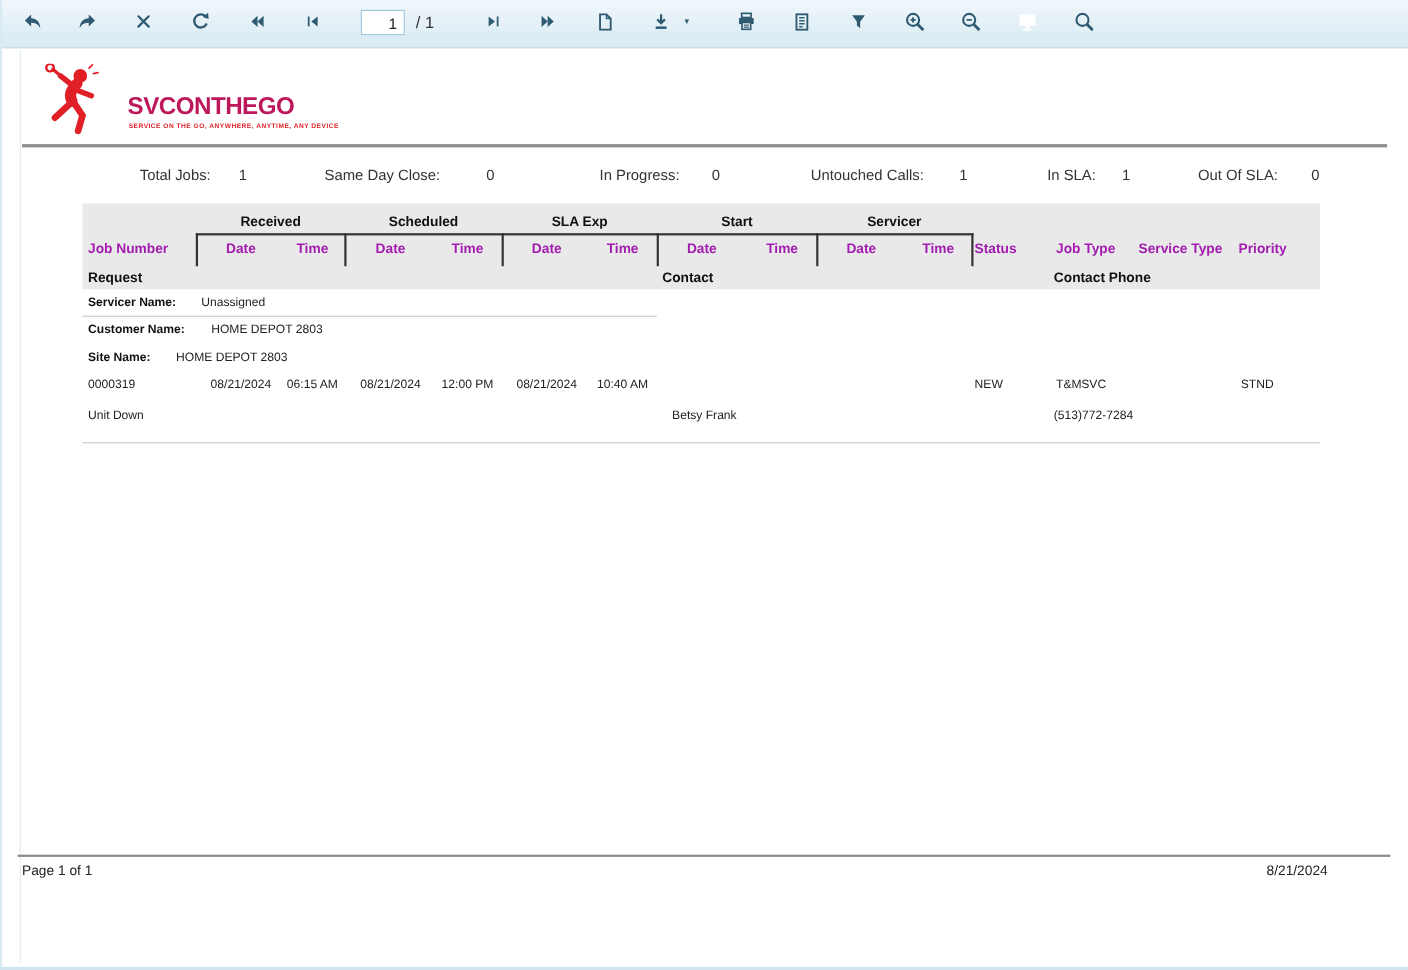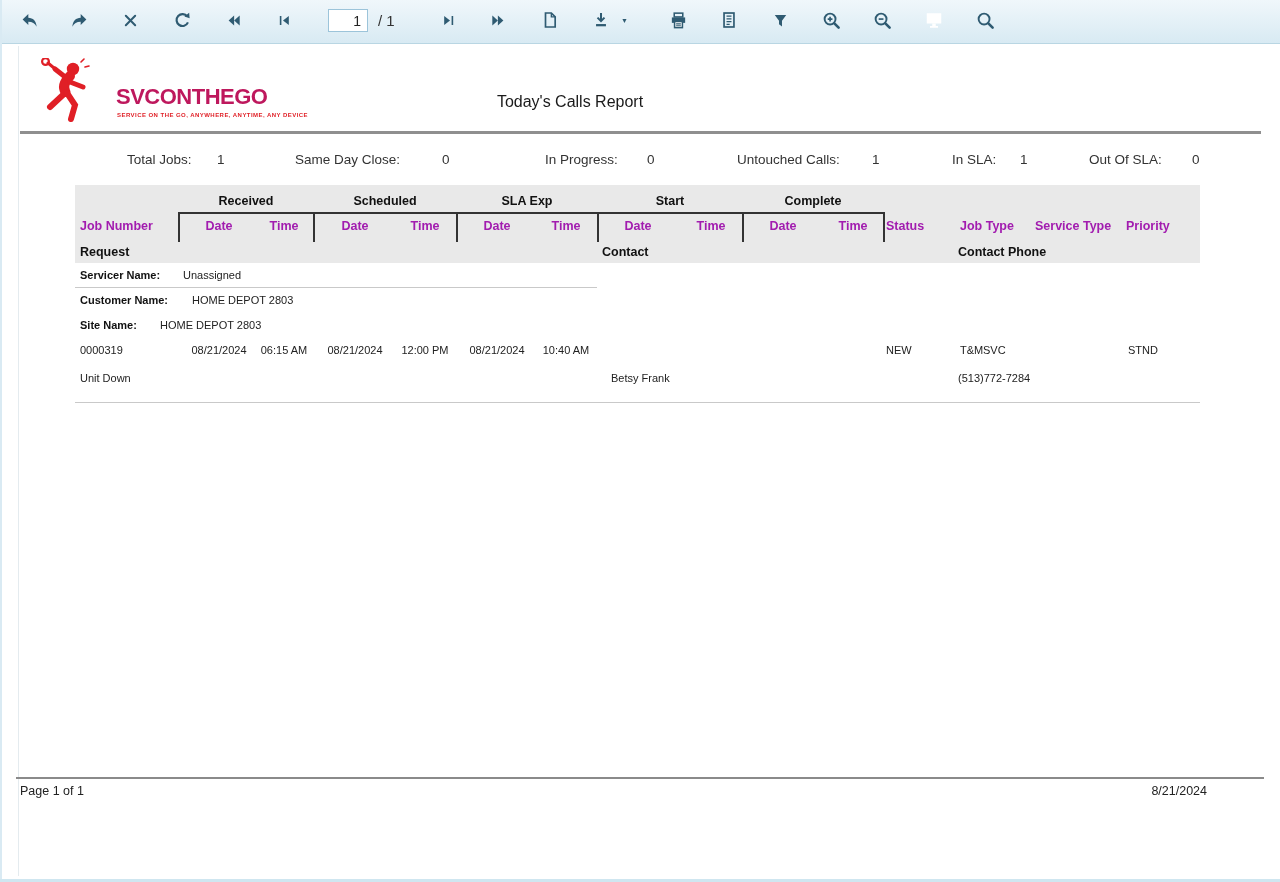--- a/index.html
+++ b/index.html
@@ -172,42 +172,41 @@
         <path d="M31 35 L39 47 L35 61" stroke-width="6"></path>
         <path d="M18 10 L12 5" stroke-width="3"></path>
         <circle cx="9.5" cy="3.5" r="3.4" stroke-width="2.2"></circle>
         <path d="M45 4 l3 -3 M49 9 l4 -1" stroke-width="1.6"></path>
       </g>
     </svg>
   </div>
   <div class="abs brand" style="color:#be185d">SVCONTHEGO</div>
   <div class="abs tagline" style="color:#e01f26">SERVICE ON THE GO, ANYWHERE, ANYTIME, ANY DEVICE</div>
 
-  <div class="abs title">Today's Calls Report</div>
   <div class="abs rule-top"></div>
 
   <span class="abs stat-label" style="left:80px">Total Jobs:</span>
   <span class="abs stat-value" style="left:170px">1</span>
   <span class="abs stat-label" style="left:248px">Same Day Close:</span>
   <span class="abs stat-value" style="left:395px">0</span>
   <span class="abs stat-label" style="left:498px">In Progress:</span>
   <span class="abs stat-value" style="left:600px">0</span>
   <span class="abs stat-label" style="left:690px">Untouched Calls:</span>
   <span class="abs stat-value" style="left:825px">1</span>
   <span class="abs stat-label" style="left:905px">In SLA:</span>
   <span class="abs stat-value" style="left:973px">1</span>
   <span class="abs stat-label" style="left:1042px">Out Of SLA:</span>
   <span class="abs stat-value" style="left:1145px">0</span>
 
   <div class="abs thead-bg"></div>
   <span class="abs ghead" style="left:191px">Received</span>
   <span class="abs ghead" style="left:330px">Scheduled</span>
   <span class="abs ghead" style="left:472px">SLA Exp</span>
   <span class="abs ghead" style="left:615px">Start</span>
-  <span class="abs ghead" style="left:758px">Complete</span>
+  <span class="abs ghead" style="left:758px">Servicer</span>
 
   <div class="abs hline"></div>
   <div class="abs vline" style="left:178px"></div>
   <div class="abs vline" style="left:313px"></div>
   <div class="abs vline" style="left:456px"></div>
   <div class="abs vline" style="left:597px"></div>
   <div class="abs vline" style="left:742px"></div>
   <div class="abs vline" style="left:883px"></div>
 
   <span class="abs chead" style="left:80px">Job Number</span>

